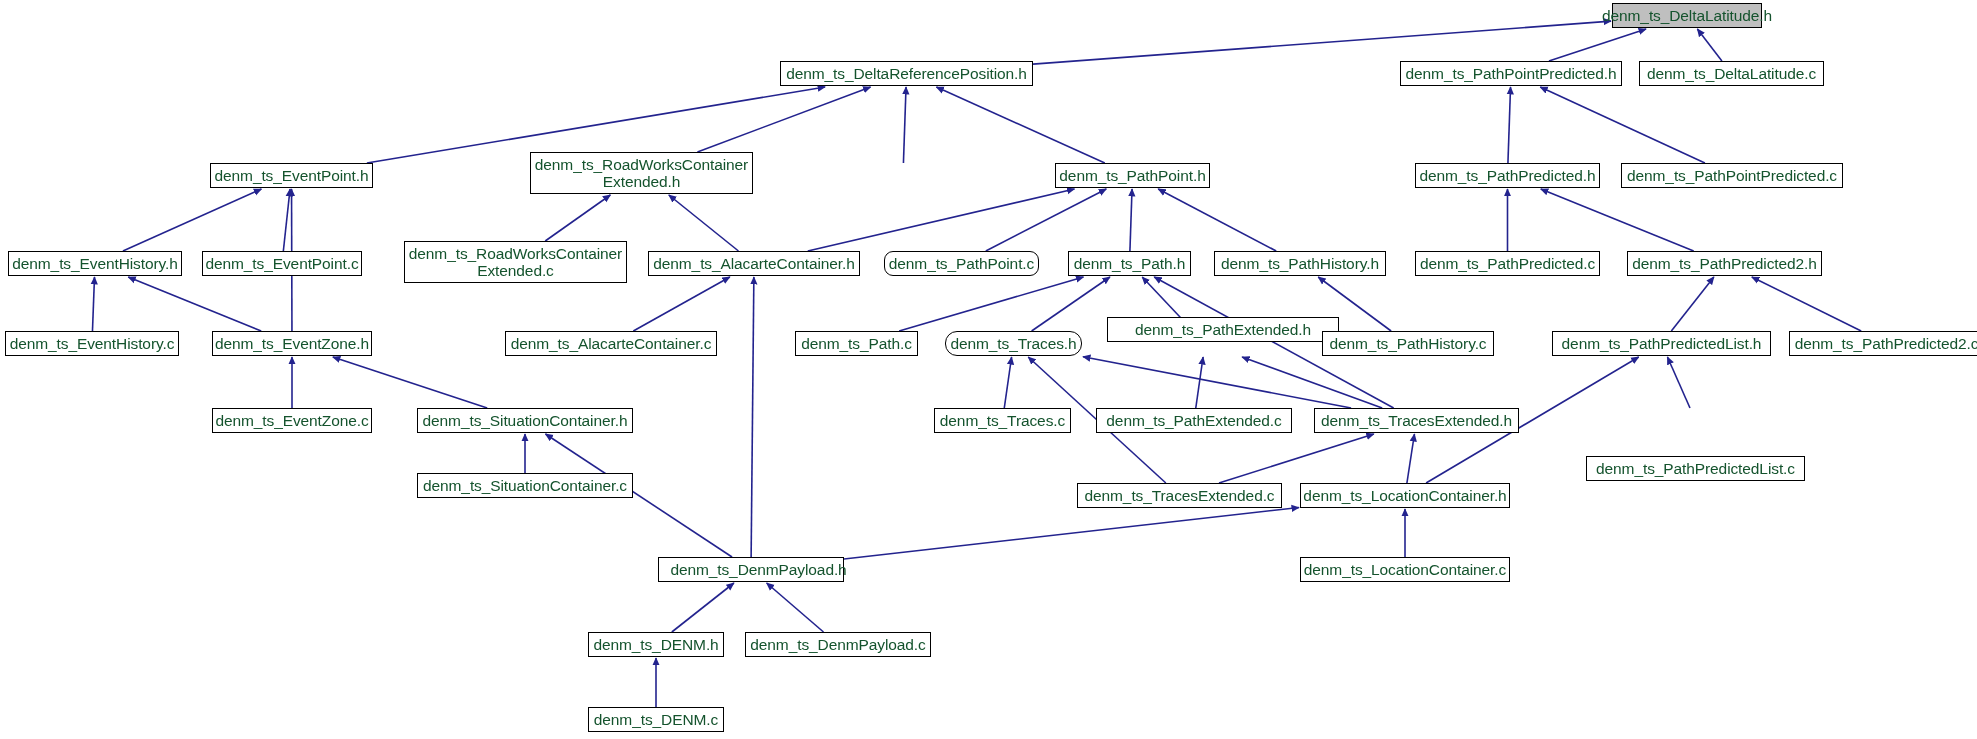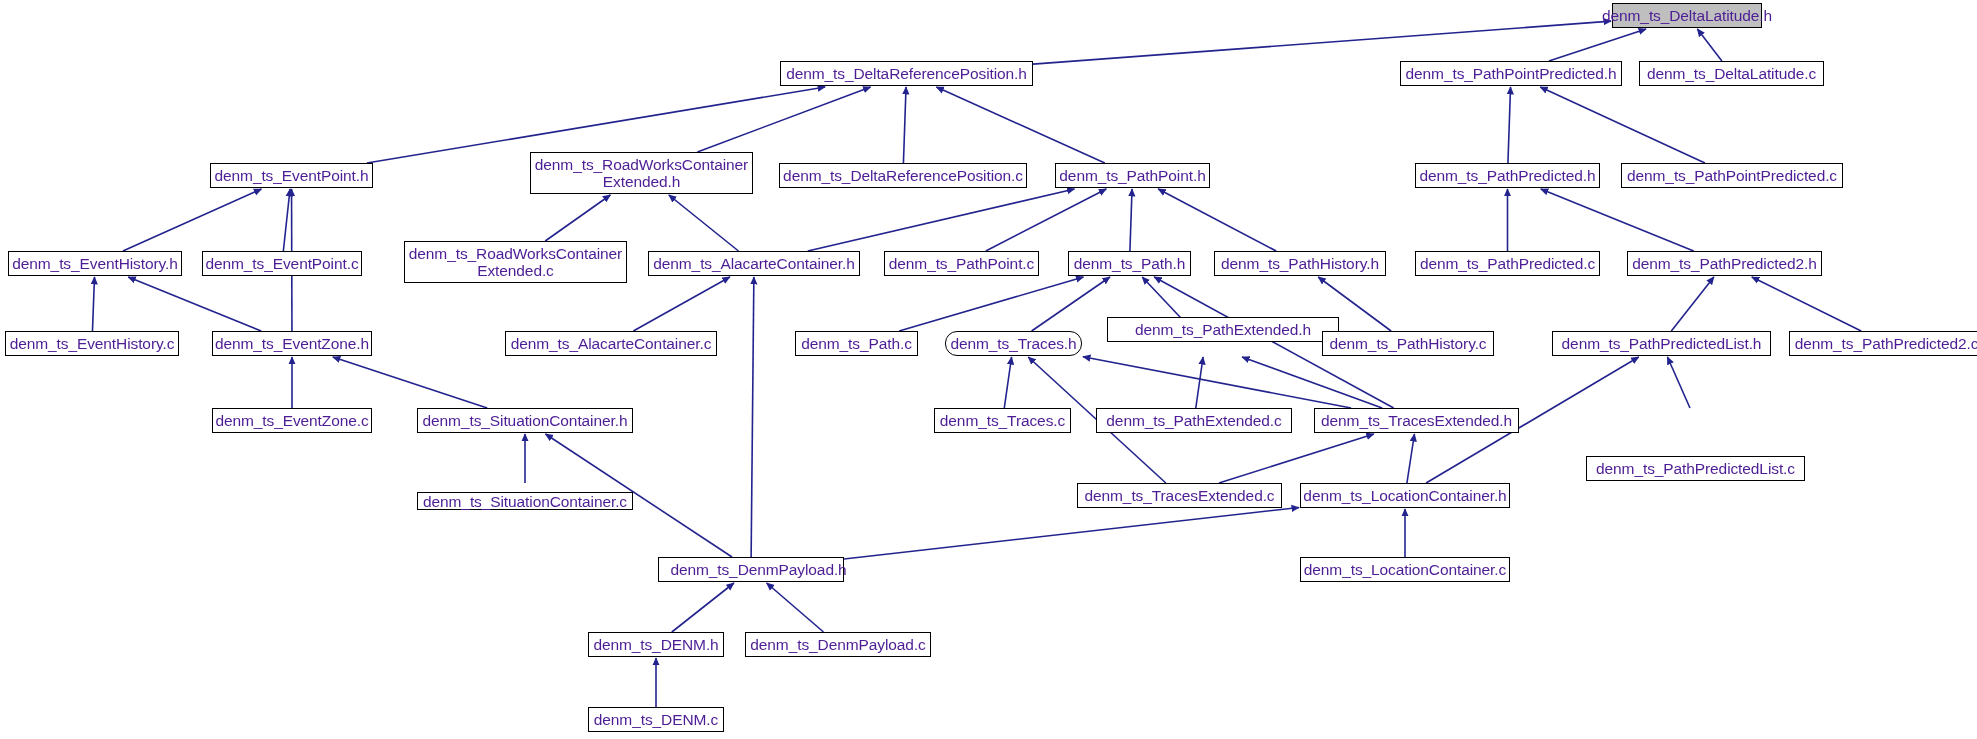--- a/index.html
+++ b/index.html
@@ -23,21 +23,21 @@
     top: 0;
     width: 1977px;
     height: 739px;
     pointer-events: none;
   }
   .node {
     position: absolute;
     box-sizing: border-box;
     border: 1px solid #000000;
     background: #ffffff;
-    color: #4c1d95;
+    color: #14532d;
     font-size: 15.5px;
     line-height: 17px;
     text-align: center;
     display: flex;
     align-items: center;
     justify-content: center;
     white-space: pre-line;
     z-index: 2;
     letter-spacing: -0.1px;
   }
@@ -106,50 +106,49 @@
       <line x1="823.5" y1="632" x2="766.66" y2="583" stroke="#23238e" stroke-width="1.6" marker-end="url(#arrow)"></line>
       <line x1="656" y1="707" x2="656" y2="658" stroke="#23238e" stroke-width="1.6" marker-end="url(#arrow)"></line>
     </svg>
 <div class="node root" style="left: 1612px; top: 3px; width: 150px; height: 25px;">denm_ts_DeltaLatitude.h</div>
     <div class="node" style="left: 780px; top: 61px; width: 253px; height: 25px;">denm_ts_DeltaReferencePosition.h</div>
     <div class="node" style="left: 1400px; top: 61px; width: 222px; height: 25px;">denm_ts_PathPointPredicted.h</div>
     <div class="node" style="left: 1639px; top: 61px; width: 185px; height: 25px;">denm_ts_DeltaLatitude.c</div>
     <div class="node" style="left: 210px; top: 163px; width: 163px; height: 25px;">denm_ts_EventPoint.h</div>
     <div class="node" style="left: 530px; top: 152px; width: 223px; height: 42px;">denm_ts_RoadWorksContainer
 Extended.h</div>
-    <div class="node" style="left: 779px; top: 163px; width: 248px; height: 25px;">denm_ts_DeltaReferencePosition.c</div>
     <div class="node" style="left: 1055px; top: 163px; width: 155px; height: 25px;">denm_ts_PathPoint.h</div>
     <div class="node" style="left: 1415px; top: 163px; width: 185px; height: 25px;">denm_ts_PathPredicted.h</div>
     <div class="node" style="left: 1621px; top: 163px; width: 222px; height: 25px;">denm_ts_PathPointPredicted.c</div>
     <div class="node" style="left: 8px; top: 251px; width: 174px; height: 25px;">denm_ts_EventHistory.h</div>
     <div class="node" style="left: 202px; top: 251px; width: 160px; height: 25px;">denm_ts_EventPoint.c</div>
     <div class="node" style="left: 404px; top: 241px; width: 223px; height: 42px;">denm_ts_RoadWorksContainer
 Extended.c</div>
     <div class="node" style="left: 648px; top: 251px; width: 212px; height: 25px;">denm_ts_AlacarteContainer.h</div>
-    <div class="node" style="left: 884px; top: 251px; width: 155px; height: 25px;">denm_ts_PathPoint.c</div>
+    <div class="node" style="left: 884px; top: 251px; width: 155px; height: 25px; border-radius: 9px;">denm_ts_PathPoint.c</div>
     <div class="node" style="left: 1068px; top: 251px; width: 123px; height: 25px;">denm_ts_Path.h</div>
     <div class="node" style="left: 1214px; top: 251px; width: 172px; height: 25px;">denm_ts_PathHistory.h</div>
     <div class="node" style="left: 1415px; top: 251px; width: 185px; height: 25px;">denm_ts_PathPredicted.c</div>
     <div class="node" style="left: 1627px; top: 251px; width: 195px; height: 25px;">denm_ts_PathPredicted2.h</div>
     <div class="node" style="left: 5px; top: 331px; width: 174px; height: 25px;">denm_ts_EventHistory.c</div>
     <div class="node" style="left: 212px; top: 331px; width: 160px; height: 25px;">denm_ts_EventZone.h</div>
     <div class="node" style="left: 505px; top: 331px; width: 212px; height: 25px;">denm_ts_AlacarteContainer.c</div>
     <div class="node" style="left: 795px; top: 331px; width: 123px; height: 25px;">denm_ts_Path.c</div>
     <div class="node" style="left: 945px; top: 331px; width: 137px; height: 25px; border-radius: 12px;">denm_ts_Traces.h</div>
     <div class="node" style="left: 1107px; top: 317px; width: 232px; height: 25px;">denm_ts_PathExtended.h</div>
     <div class="node" style="left: 1322px; top: 331px; width: 172px; height: 25px; text-align: center;">denm_ts_PathHistory.c</div>
     <div class="node" style="left: 1552px; top: 331px; width: 219px; height: 25px;">denm_ts_PathPredictedList.h</div>
     <div class="node" style="left: 1789px; top: 331px; width: 195px; height: 25px;">denm_ts_PathPredicted2.c</div>
     <div class="node" style="left: 212px; top: 408px; width: 160px; height: 25px;">denm_ts_EventZone.c</div>
     <div class="node" style="left: 417px; top: 408px; width: 216px; height: 25px;">denm_ts_SituationContainer.h</div>
     <div class="node" style="left: 934px; top: 408px; width: 137px; height: 25px;">denm_ts_Traces.c</div>
     <div class="node" style="left: 1096px; top: 408px; width: 196px; height: 25px;">denm_ts_PathExtended.c</div>
     <div class="node" style="left: 1314px; top: 408px; width: 205px; height: 25px;">denm_ts_TracesExtended.h</div>
     <div class="node" style="left: 1586px; top: 408px; width: 219px; height: 25px; margin-top: 48px;">denm_ts_PathPredictedList.c</div>
-    <div class="node" style="left: 417px; top: 492px; width: 216px; height: 18px;">denm_ts_SituationContainer.c</div>
+    <div class="node" style="left: 417px; top: 473px; width: 216px; height: 25px;">denm_ts_SituationContainer.c</div>
     <div class="node" style="left: 1077px; top: 483px; width: 205px; height: 25px;">denm_ts_TracesExtended.c</div>
     <div class="node" style="left: 1300px; top: 483px; width: 210px; height: 25px;">denm_ts_LocationContainer.h</div>
     <div class="node" style="left: 1300px; top: 557px; width: 210px; height: 25px;">denm_ts_LocationContainer.c</div>
     <div class="node" style="left: 658px; top: 557px; width: 186px; height: 25px; padding-left: 15px;">denm_ts_DenmPayload.h</div>
     <div class="node" style="left: 588px; top: 632px; width: 136px; height: 25px;">denm_ts_DENM.h</div>
     <div class="node" style="left: 745px; top: 632px; width: 186px; height: 25px;">denm_ts_DenmPayload.c</div>
     <div class="node" style="left: 588px; top: 707px; width: 136px; height: 25px;">denm_ts_DENM.c</div>
   </div>
 
 </body></html>

